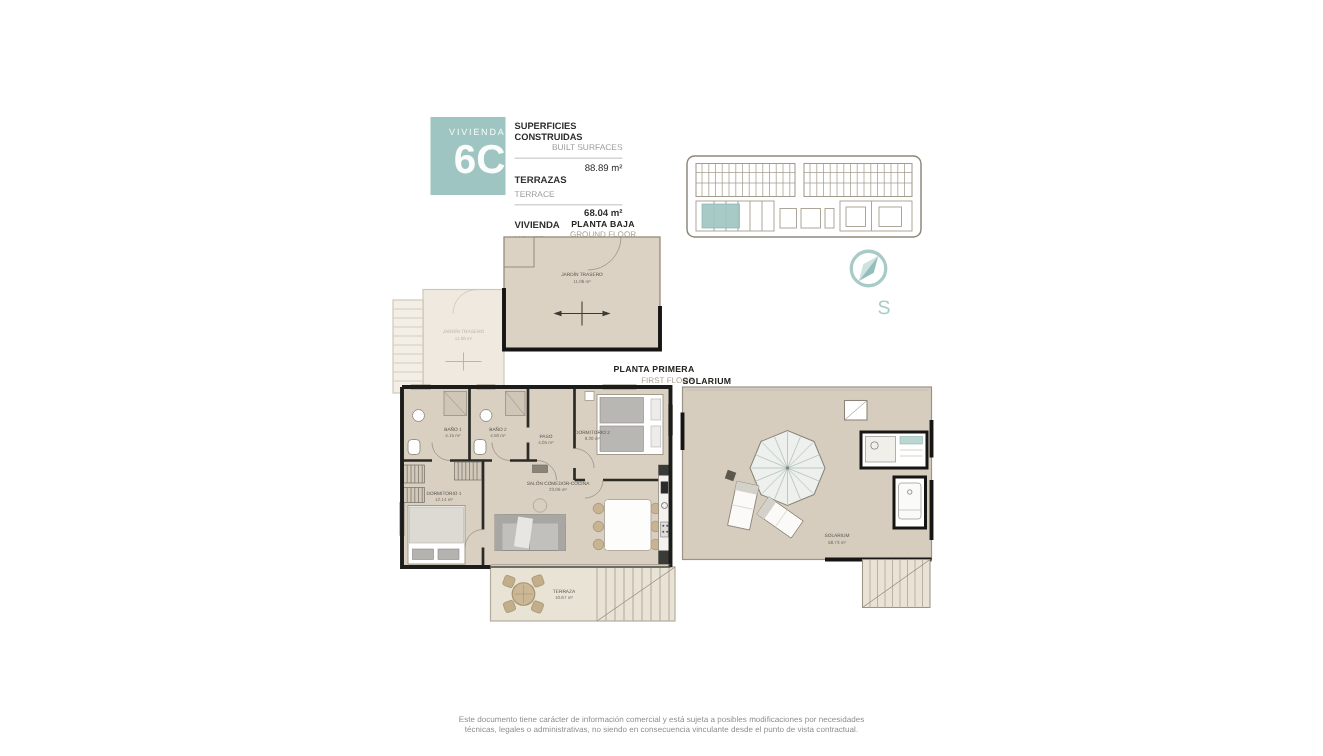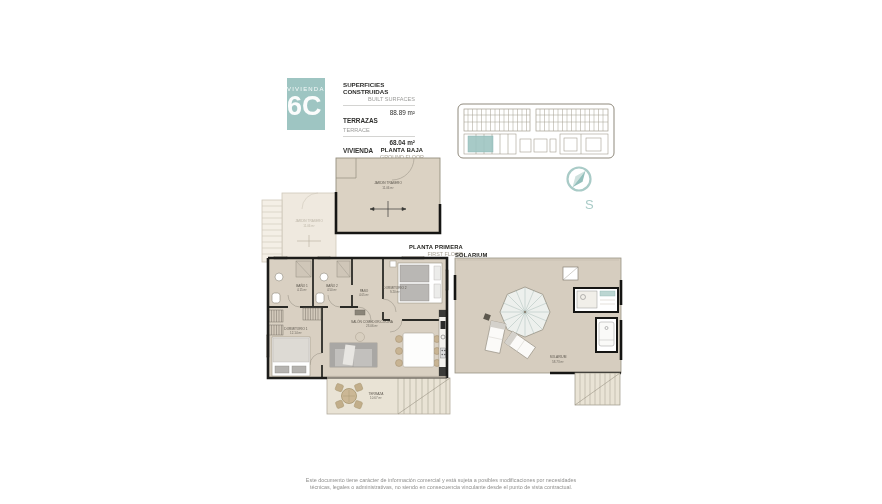--- a/index.html
+++ b/index.html
@@ -1,20 +1,20 @@
 <!DOCTYPE html>
 <html><head>
 <meta charset="utf-8">
 <style>
   html,body{margin:0;padding:0;background:#fff;}
   .page{position:relative;width:882px;height:504px;background:#ffffff;overflow:hidden;
         font-family:"Liberation Sans",sans-serif;}
   
-  .unit-box{position:absolute;left:287px;top:78px;width:38px;height:52px;background:#9ec5c2;
-            color:#fff;text-align:left;}
+  .unit-box{position:absolute;left:287px;top:78px;width:50px;height:52px;background:#9ec5c2;
+            color:#fff;text-align:right;}
   .unit-box .lbl{font-size:6px;letter-spacing:1.2px;margin-top:8px;opacity:.9;}
   .unit-box .code{font-size:27px;font-weight:bold;line-height:1;margin-top:1px;opacity:.96;}
   .info{position:absolute;left:343px;top:81px;width:72px;}
   .info .t1{font-size:6.2px;font-weight:bold;color:#2e2e2c;}
   .info .t2{font-size:5.6px;color:#9c9c9a;text-align:right;margin-top:1px;}
   .info .row{border-top:1px solid #d4d4d2;margin-top:3px;padding-top:2.5px;
              display:flex;justify-content:space-between;align-items:flex-start;}
   .info .rl b{font-size:6.4px;color:#2e2e2c;}
   .info .rl span{font-size:5.6px;color:#9c9c9a;display:block;}
   .info .rv{font-size:6.4px;color:#2e2e2c;}

